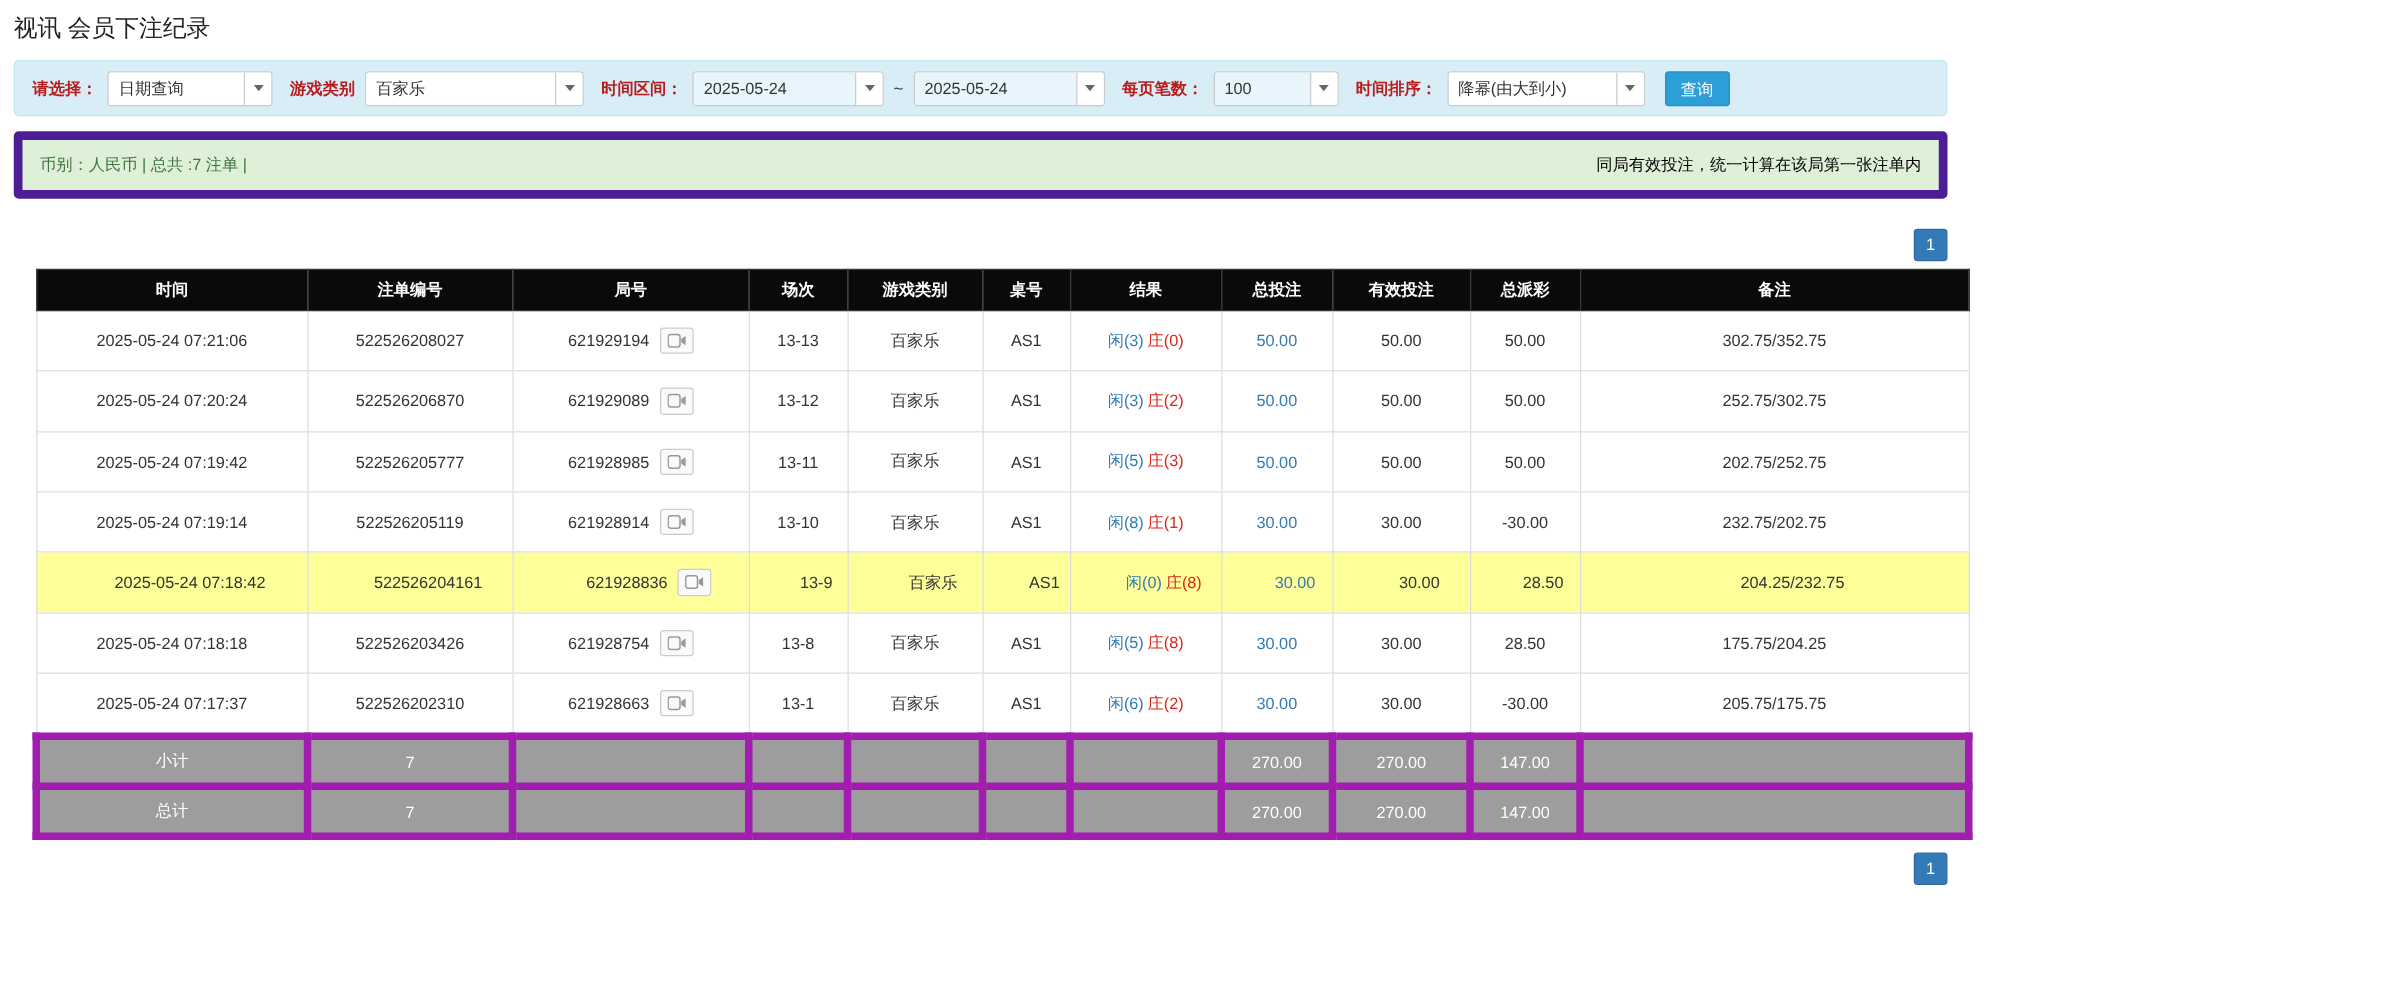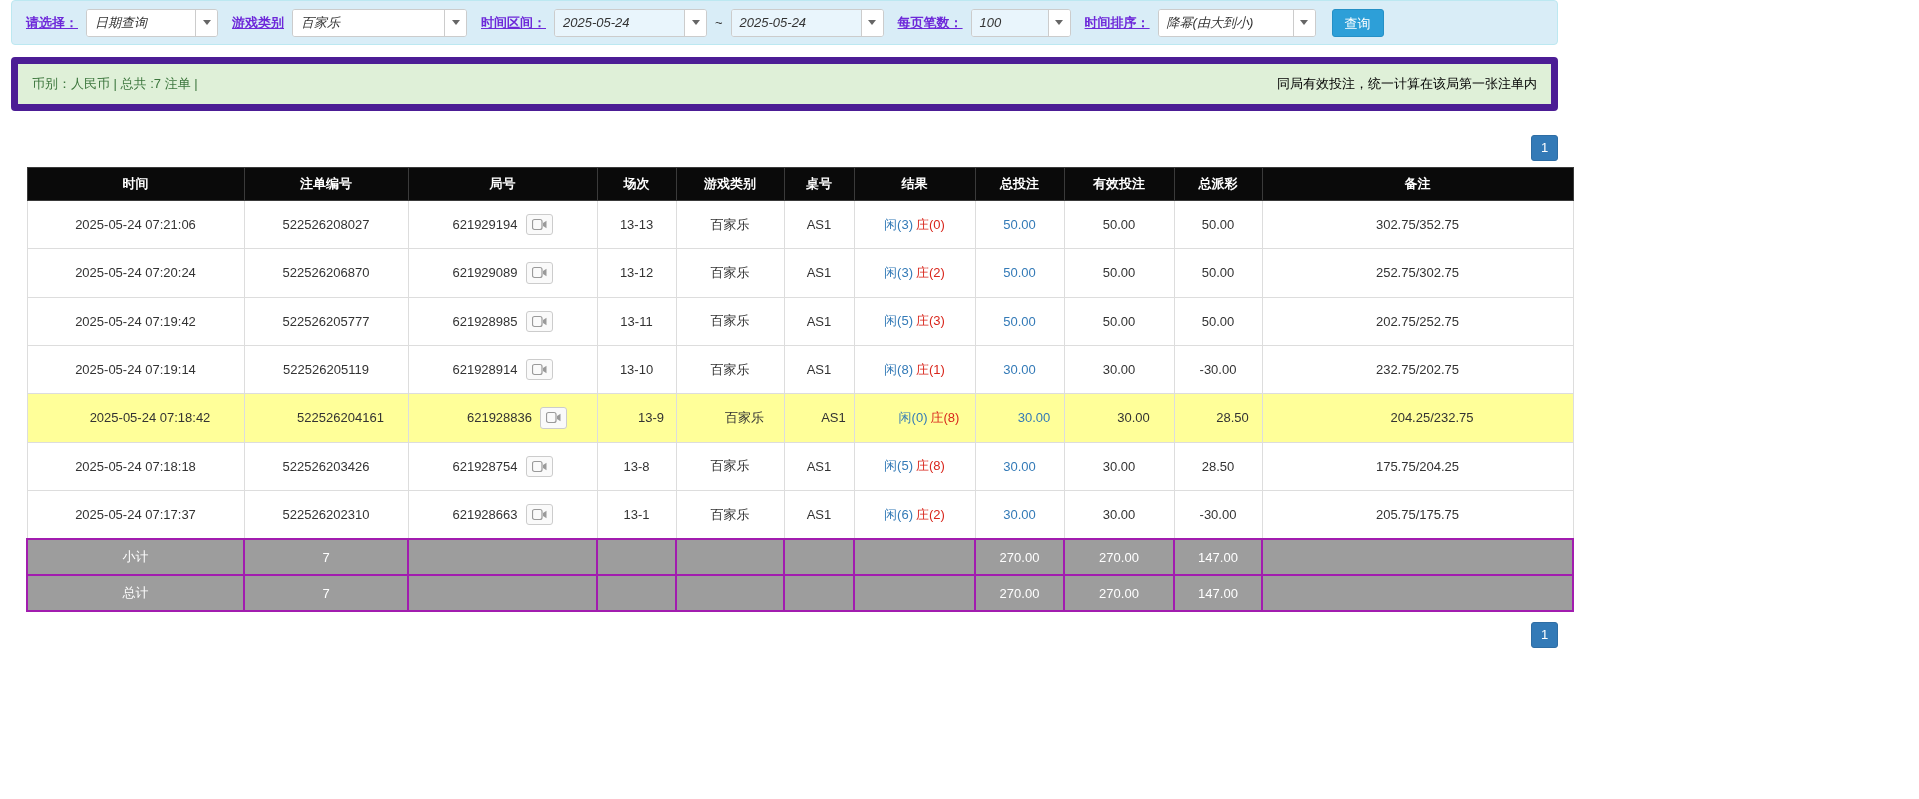--- a/index.html
+++ b/index.html
@@ -27,36 +27,34 @@
     border-radius: 4px;
     padding: 8px 14px;
     display: flex;
     align-items: center;
     gap: 6px;
     height: 45px;
   }
   .filter-label {
     font-size: 13px;
     font-weight: bold;
-    color: #6d28d9;
+    color: #b91c1c;
     white-space: nowrap;
     margin: 0 2px 0 8px;
-    text-decoration: underline;
   }
   .filter-label:first-child { margin-left: 0; }
   .combo {
     display: flex;
     align-items: stretch;
     background: #fff;
     border: 1px solid #ccc;
     border-radius: 3px;
     height: 28px;
     cursor: pointer;
     overflow: hidden;
-    font-style: italic;
   }
   .combo.tint .combo-text { background: #e9f5fc; }
   .combo-text {
     flex: 1;
     display: flex;
     align-items: center;
     padding: 0 8px;
     font-size: 13px;
     color: #333;
     white-space: nowrap;
@@ -157,31 +155,32 @@
     background: #fafafa;
     border: 1px solid #ccc;
     border-radius: 3px;
     padding: 3px 5px 1px 5px;
     cursor: pointer;
     line-height: 1;
   }
   table.records tfoot td {
     background: #9d9d9d;
     color: #fff;
-    border: 2px solid #a21caf;
+    border: 6px solid #a21caf;
     text-align: center;
     padding: 8px 4px;
     font-size: 13px;
   }
 </style>
 </head>
 <body>
 
 <div class="container">
 
+  <div class="page-title">视讯 会员下注纪录</div>
 
   <div class="filter-bar">
     <span class="filter-label">请选择：</span>
     <div class="combo" style="width:132px">
       <span class="combo-text">日期查询</span>
       <span class="combo-caret">
           <i class="caret-shape"></i>
         </span>
     </div>
 

